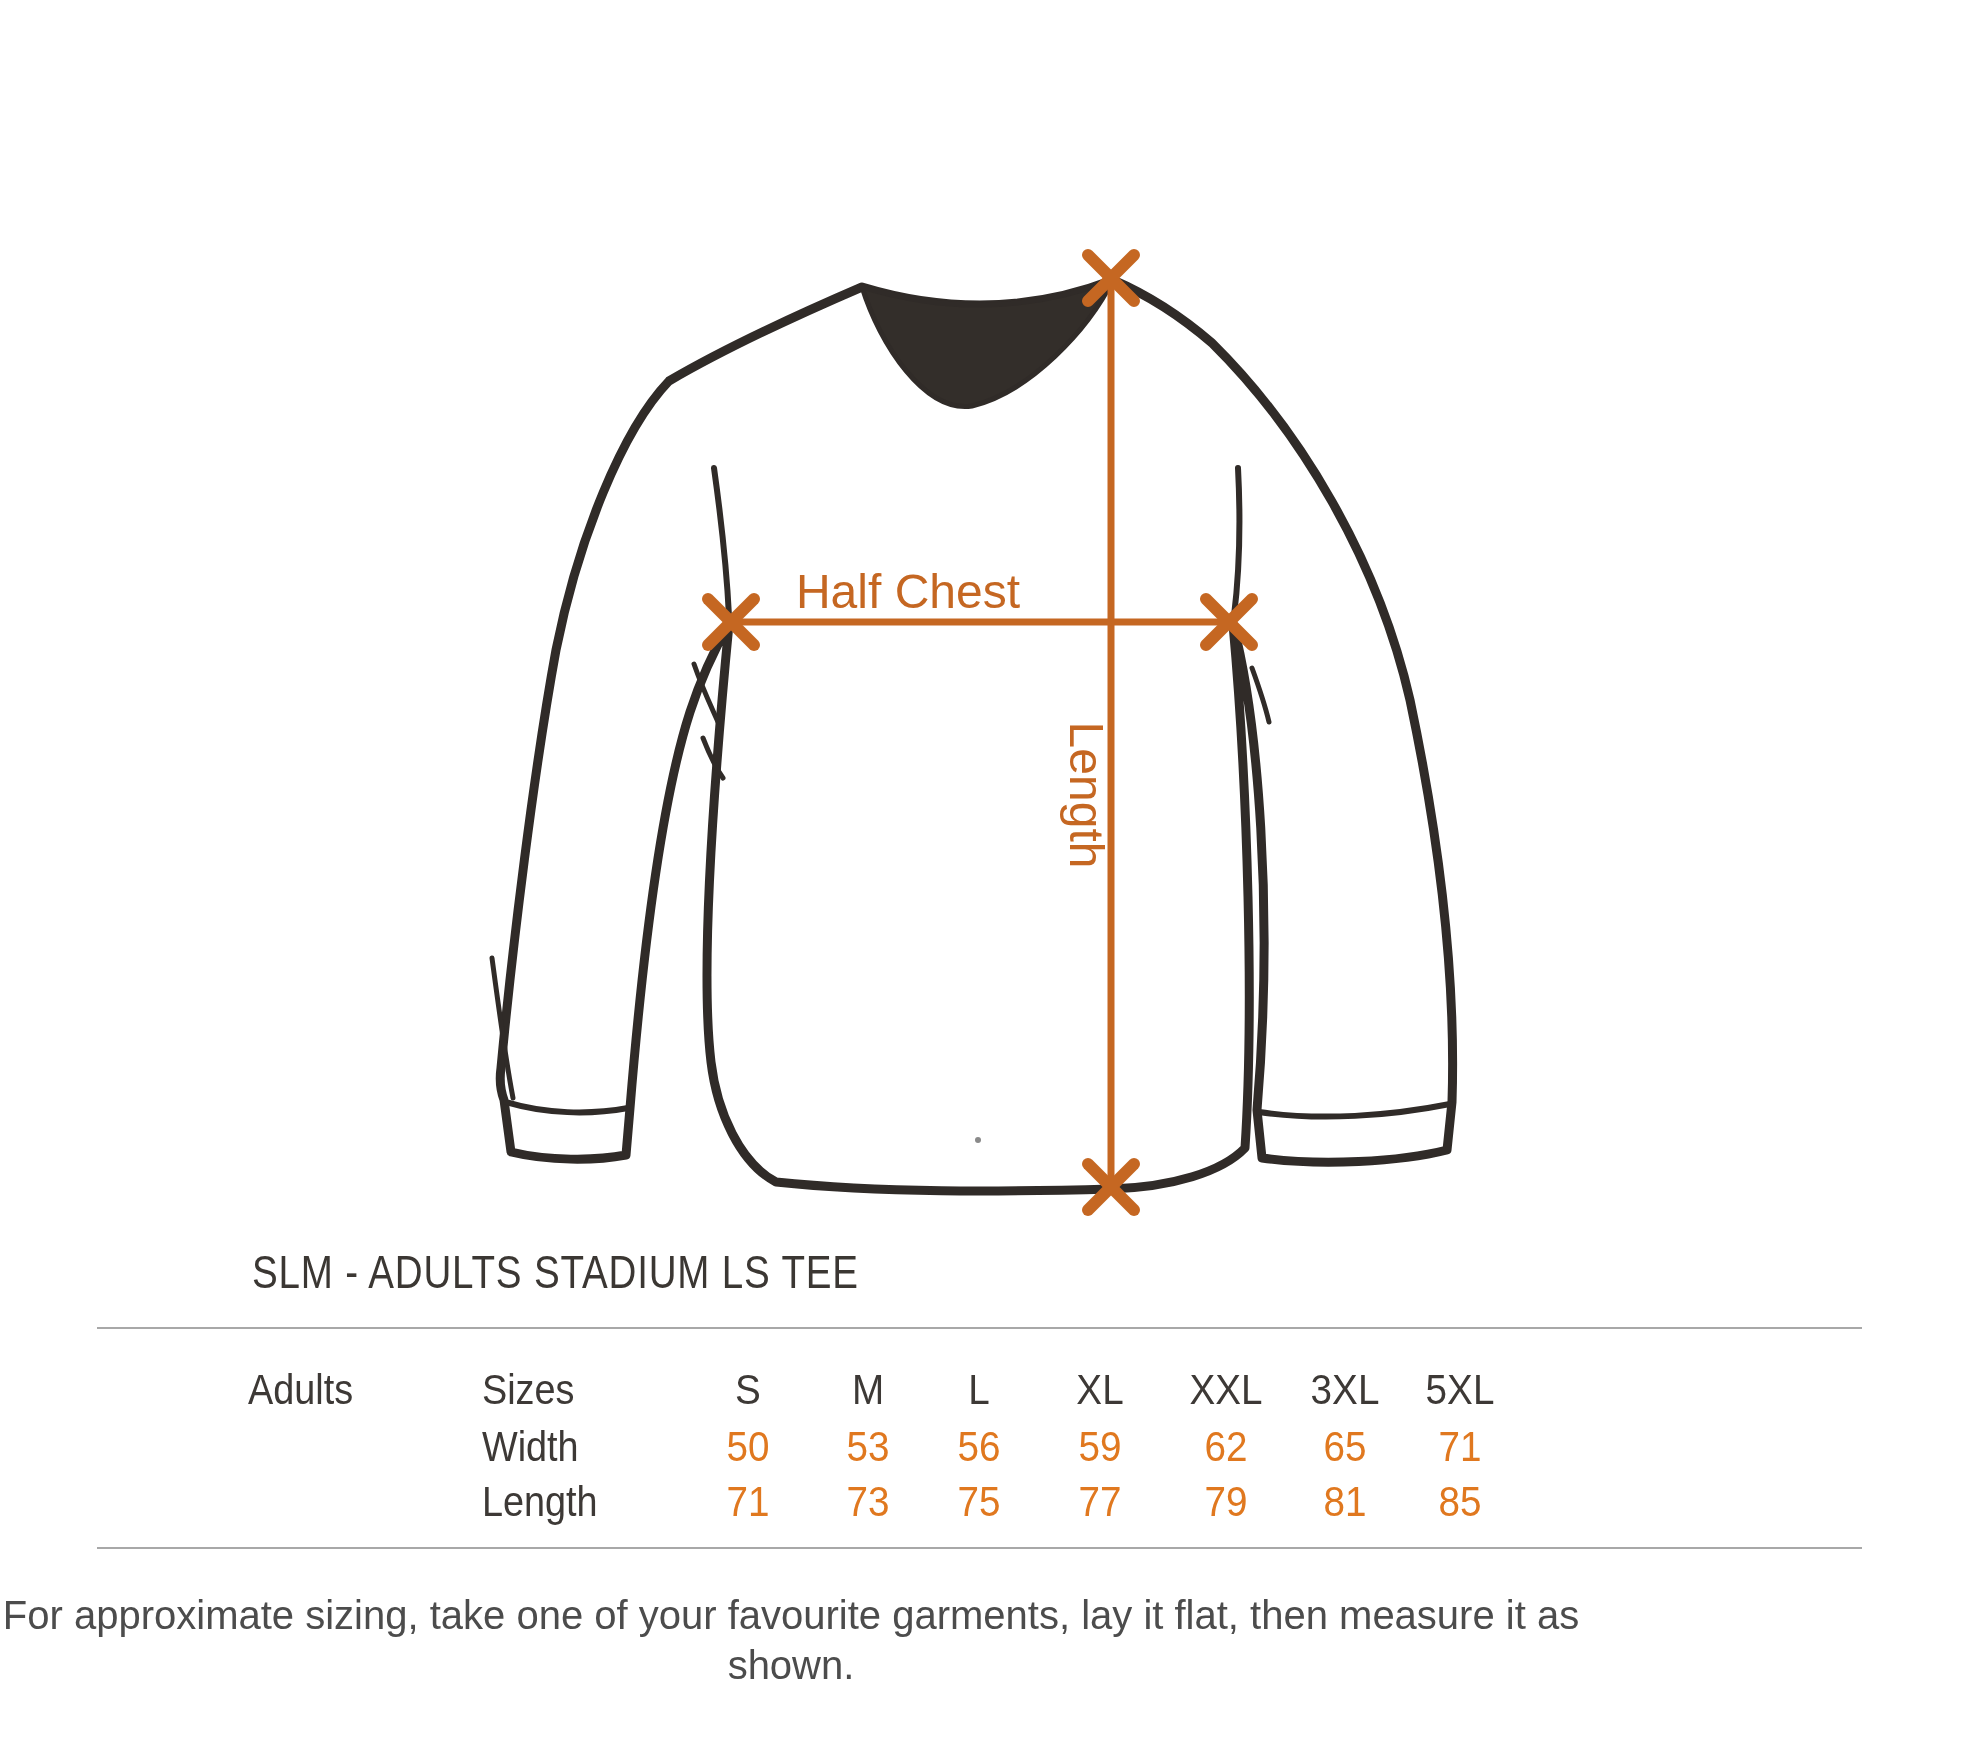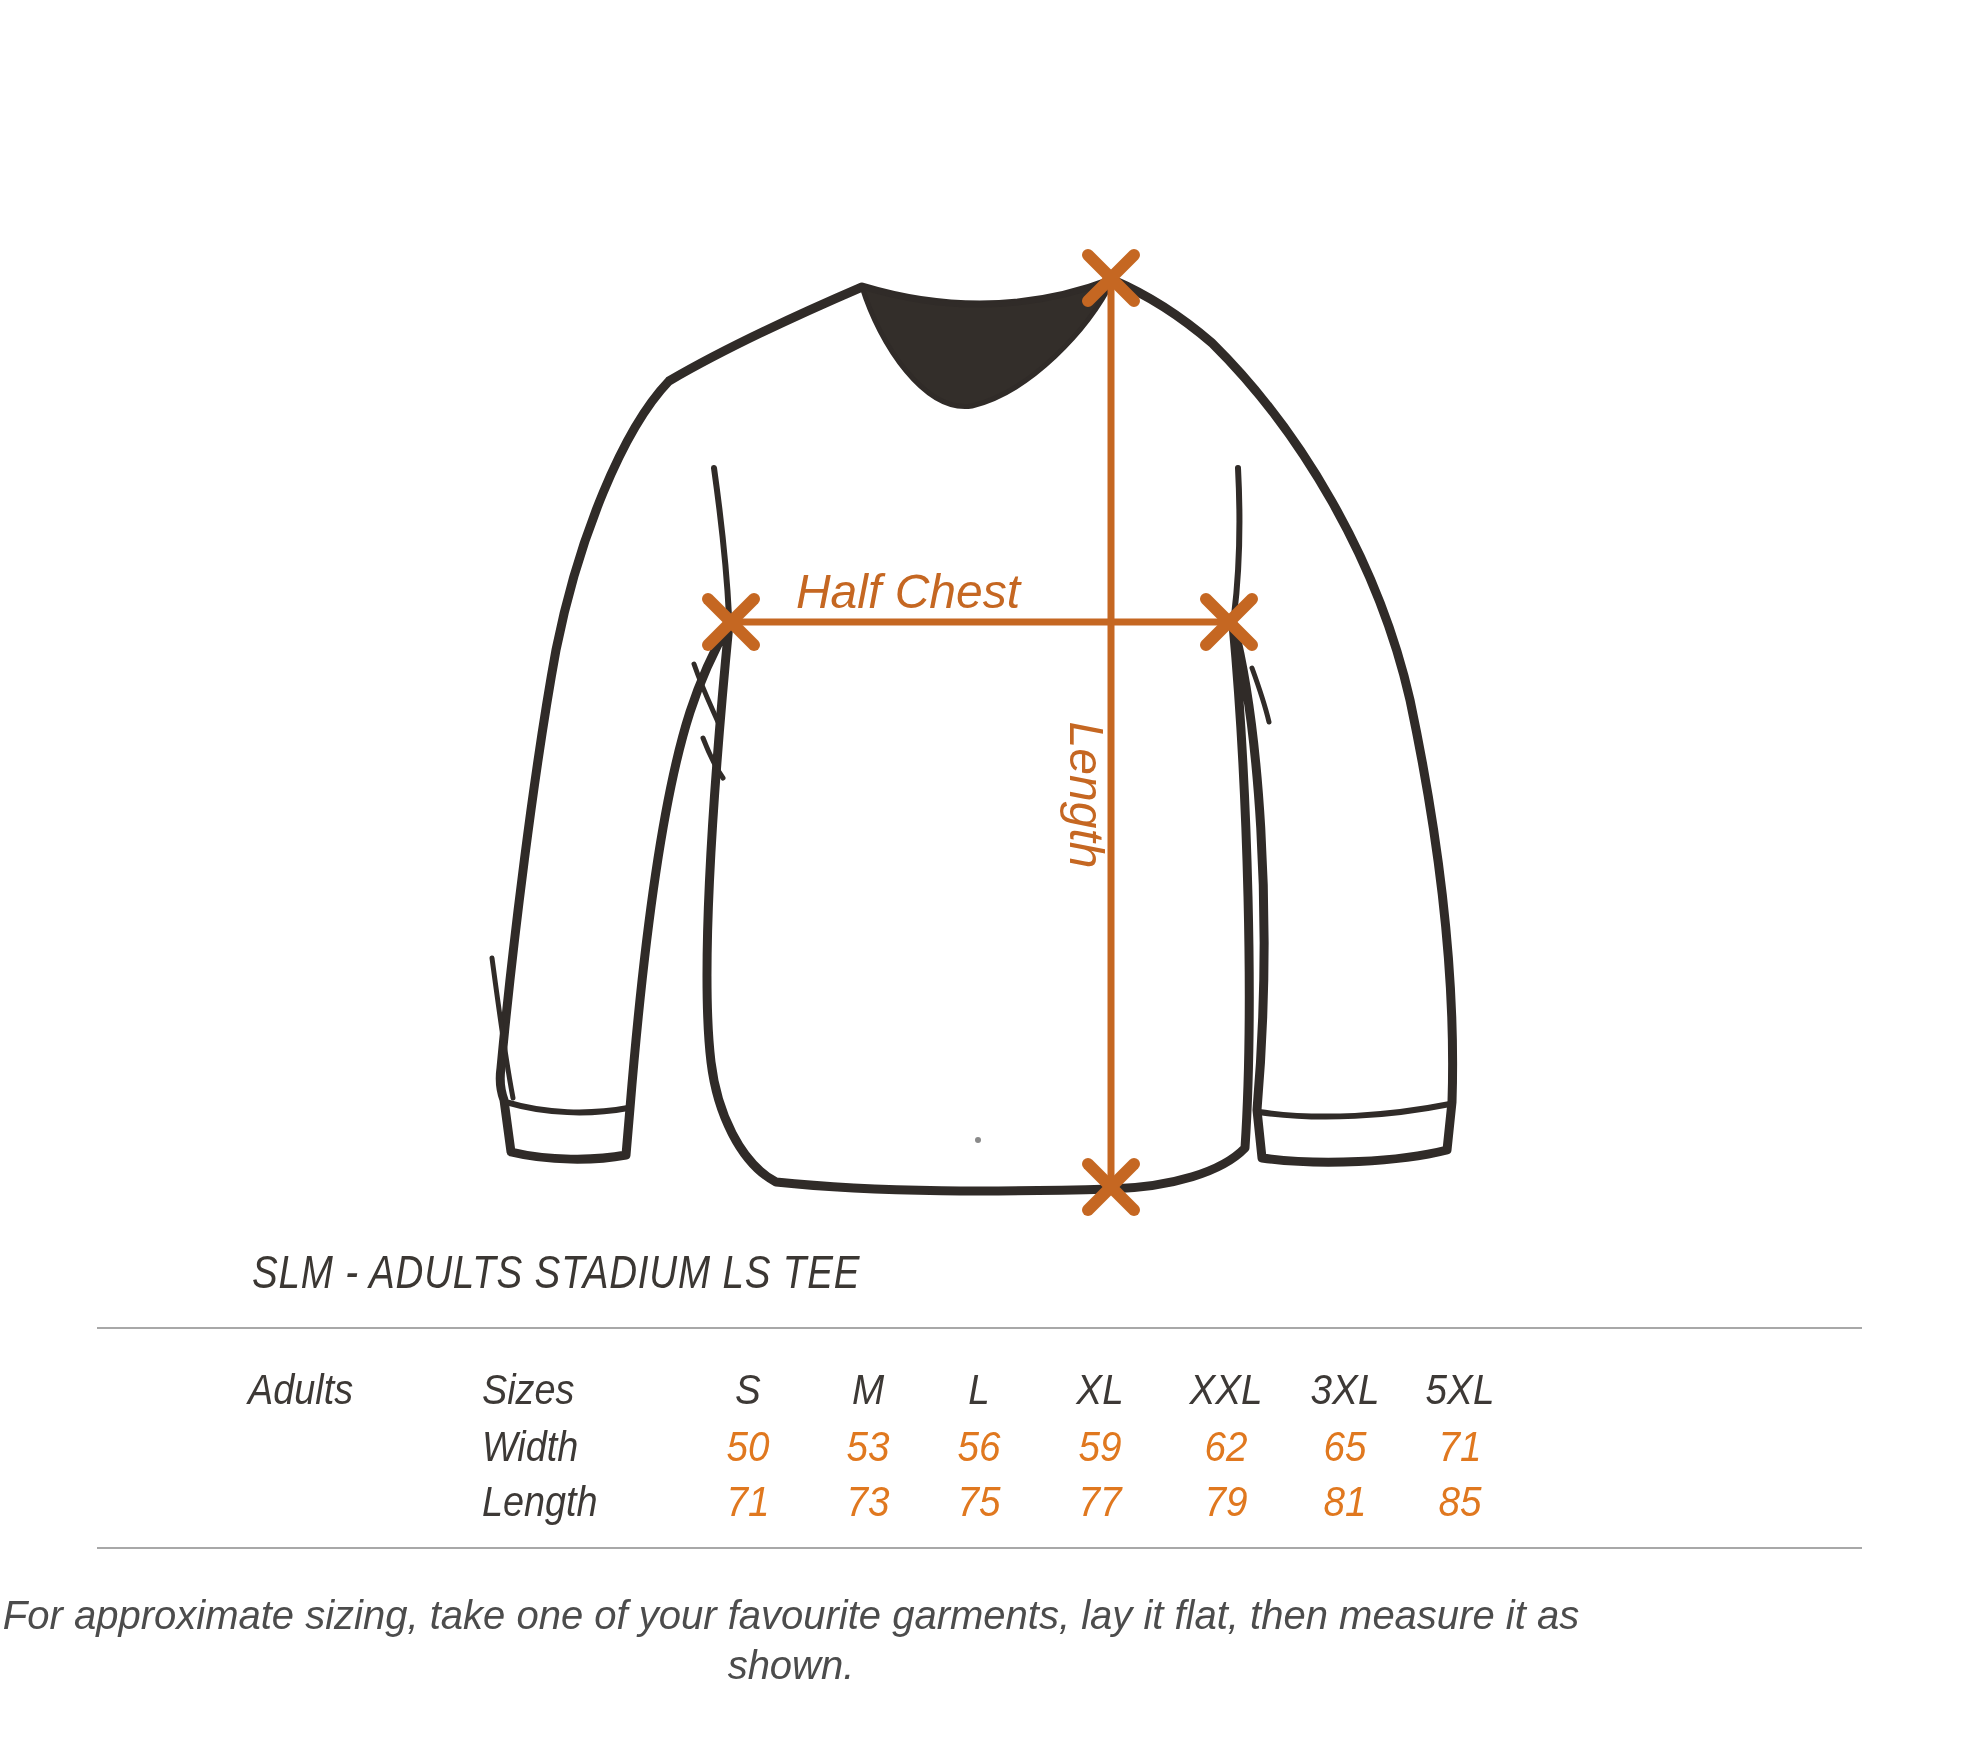--- a/index.html
+++ b/index.html
@@ -2,21 +2,20 @@
 <html><head>
 <meta charset="utf-8">
 <style>
   html,body{margin:0;padding:0;background:#ffffff;}
   .sheet{
     position:relative;
     width:1963px;height:1759px;
     background:#ffffff;
     font-family:"Liberation Sans", sans-serif;
     overflow:hidden;
-    font-style:italic;
   }
   .abs{position:absolute;}
   svg{display:block;}
 
   .product-title{
     left:252px;top:1244px;
     font-size:47px;
     letter-spacing:1px;
     color:#3b3733;
     transform:scaleX(0.82);

